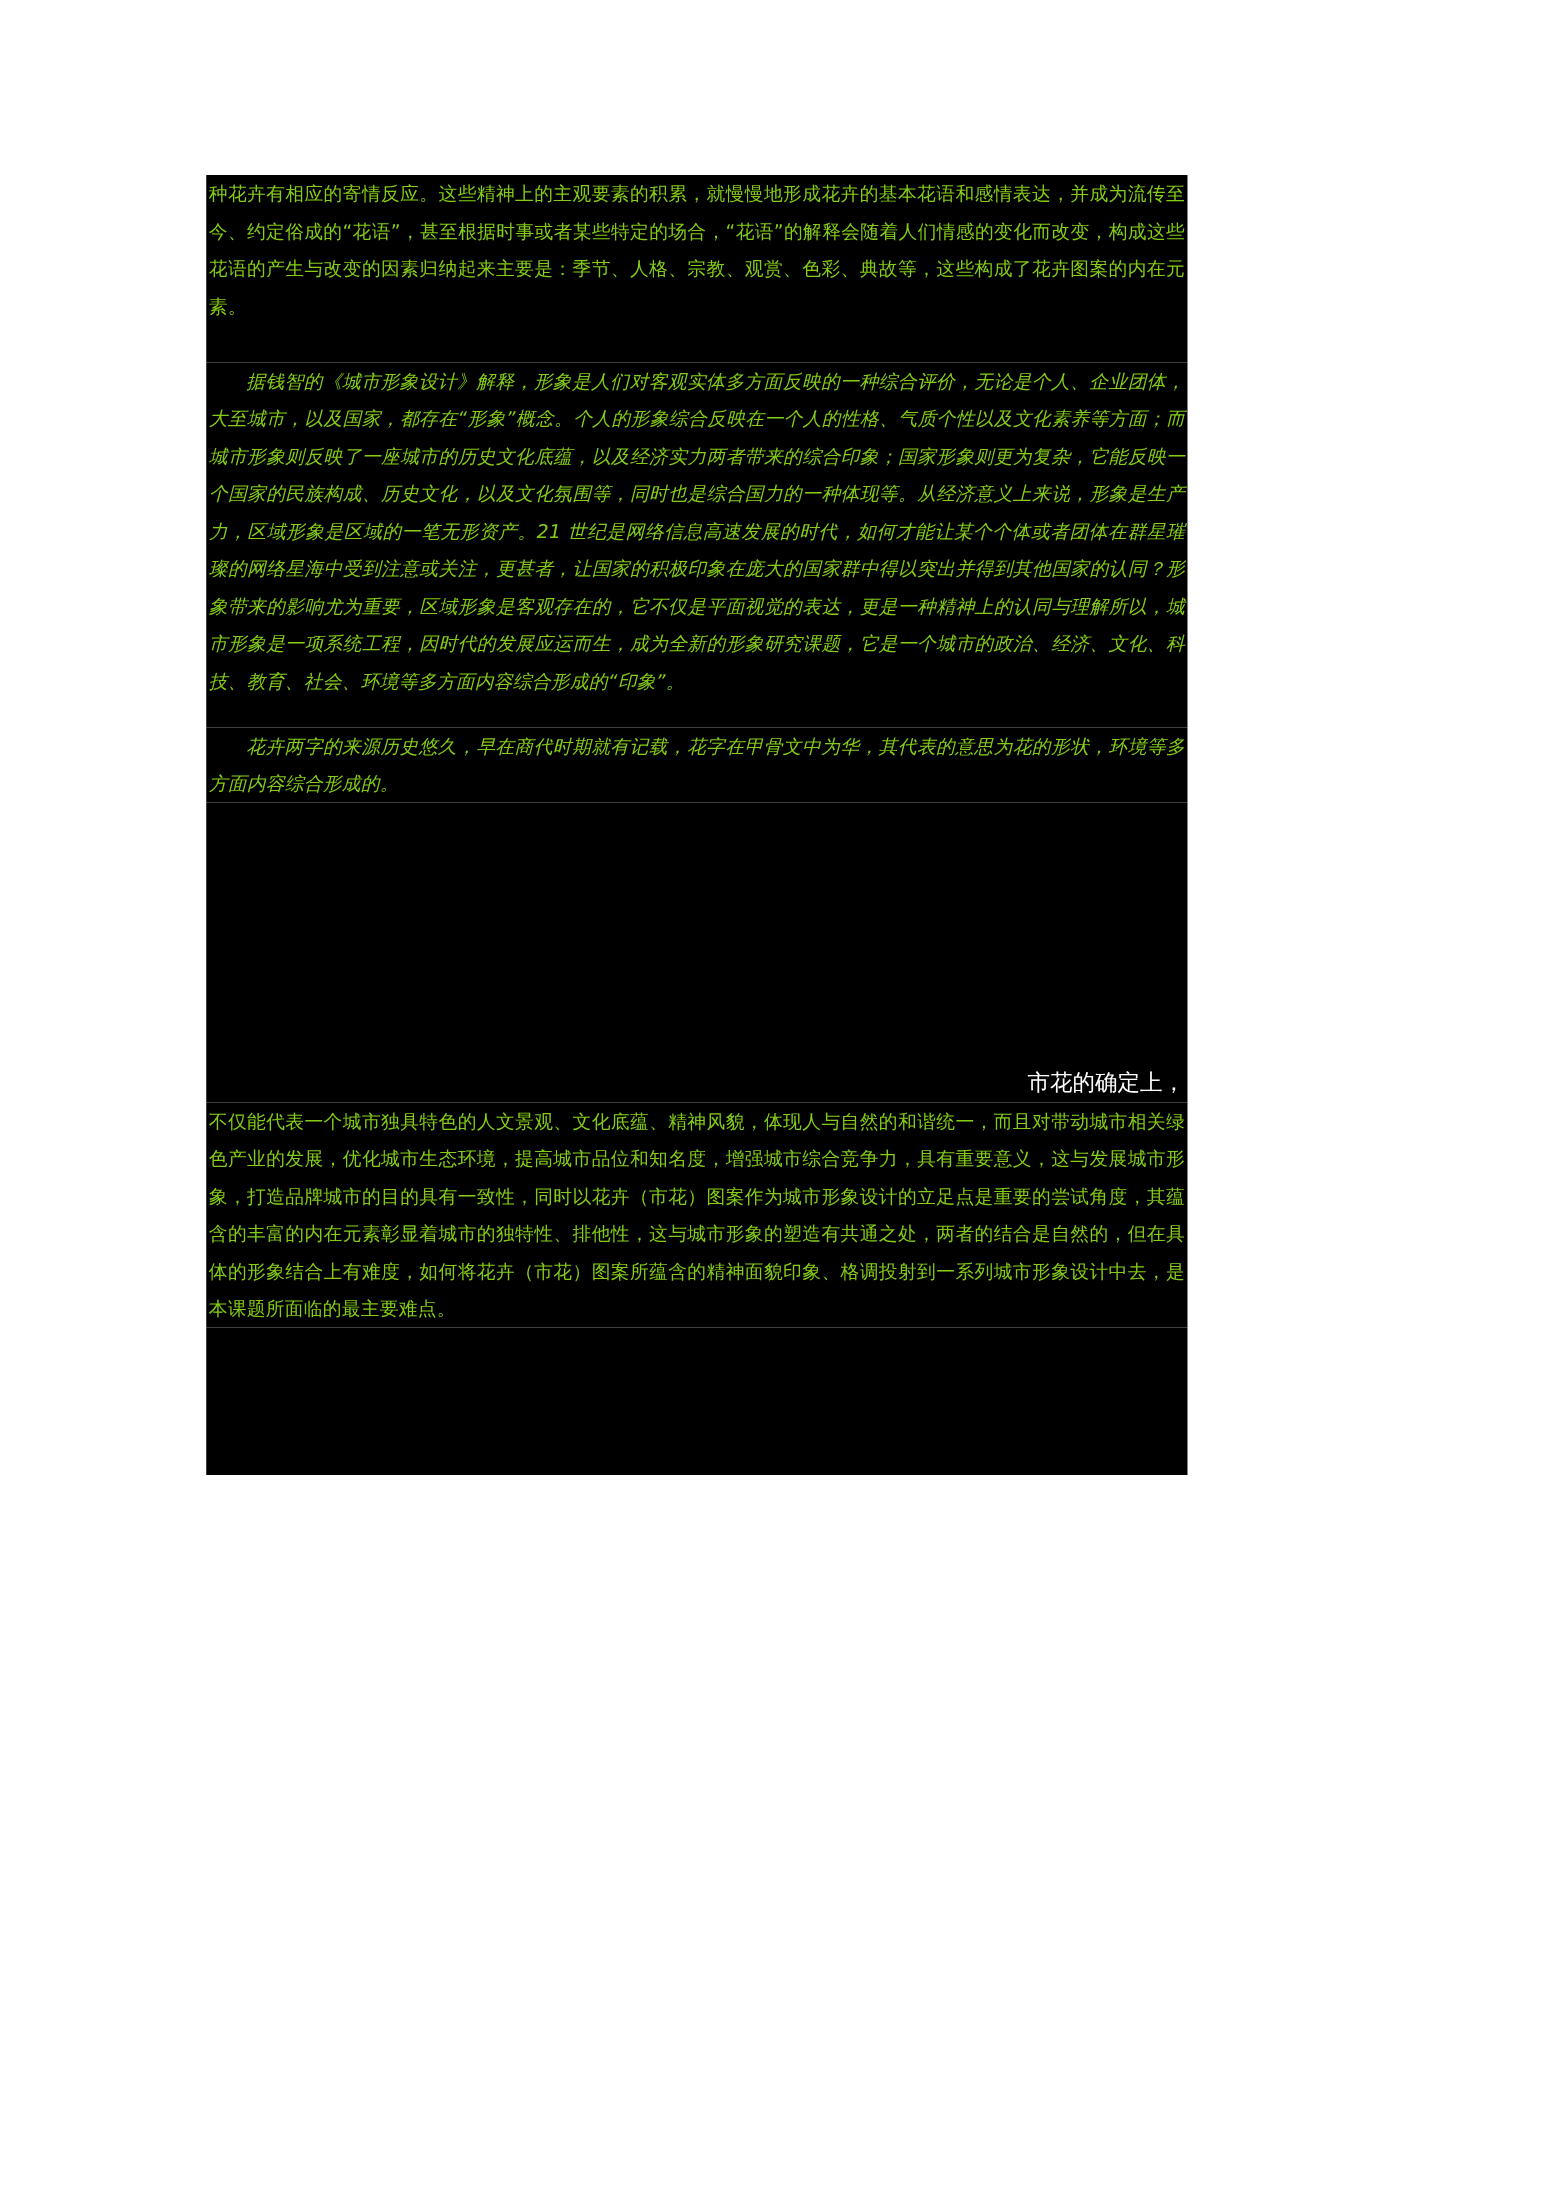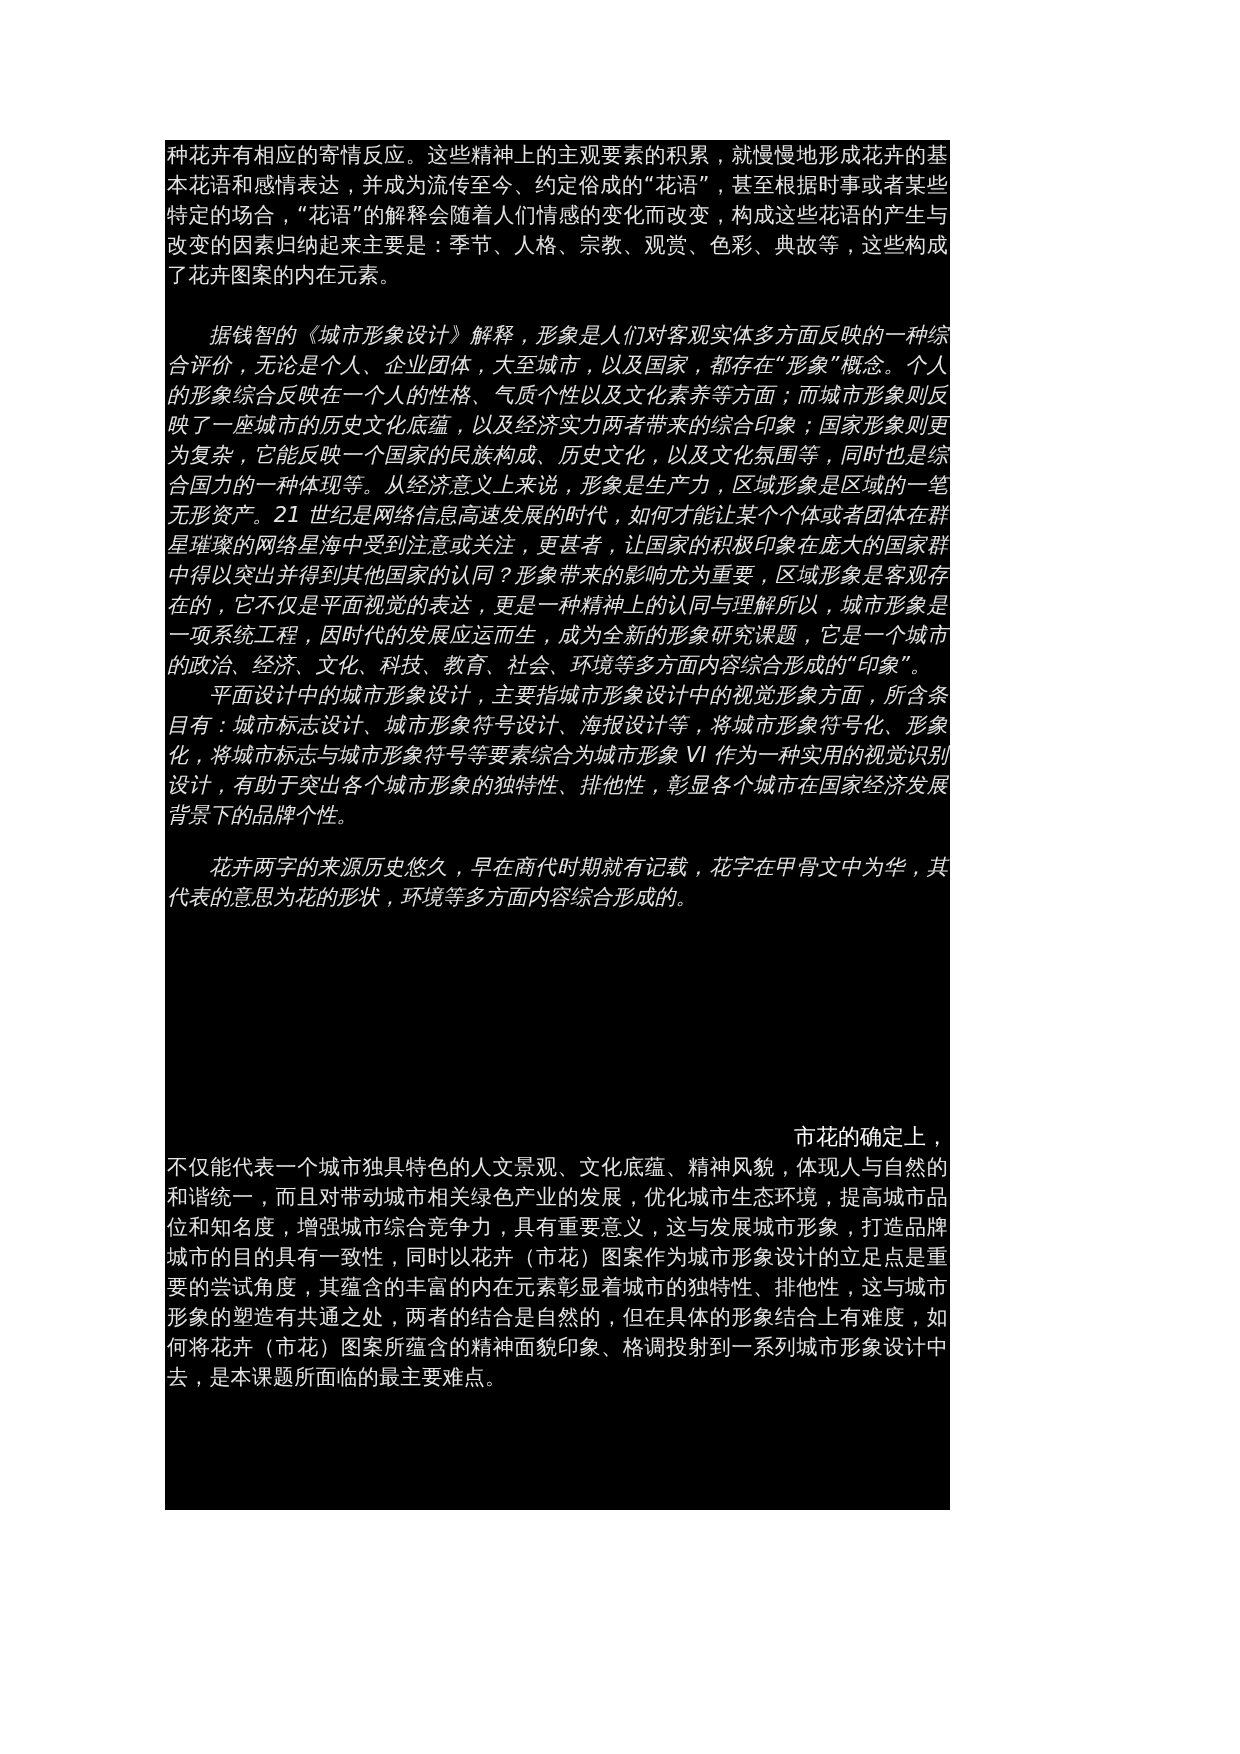--- a/index.html
+++ b/index.html
@@ -17,22 +17,22 @@
   }
   
   .content {
     position: absolute;
     left: 165px;
     top: 140px;
     width: 785px;
   }
   .blk {
     background: #000000;
-    color: #e5e5e5;
-    font-size: 21px;
+    color: #84cc16;
+    font-size: 15px;
     line-height: 30px;
     letter-spacing: 0.2px;
     text-align: justify;
     text-justify: inter-ideograph;
     padding: 0;
   }
   .blk p {
     margin: 0;
     padding: 0 2px;
   }
@@ -43,21 +43,21 @@
   .spacer {
     background: #000000;
     width: 100%;
   }
   .h22 { height: 22px; }
   .h30 { height: 30px; }
   .h210 { height: 210px; }
   .right-frag {
     background: #000000;
     color: #ffffff;
-    font-size: 22px;
+    font-size: 18px;
     line-height: 30px;
     text-align: right;
     padding-right: 2px;
   }
   .tail {
     background: #000000;
     width: 100%;
     height: 118px;
   }
 </style>
@@ -70,23 +70,20 @@
     <div class="blk">
       <p>种花卉有相应的寄情反应。这些精神上的主观要素的积累，就慢慢地形成花卉的基本花语和感情表达，并成为流传至今、约定俗成的“花语”，甚至根据时事或者某些特定的场合，“花语”的解释会随着人们情感的变化而改变，构成这些花语的产生与改变的因素归纳起来主要是：季节、人格、宗教、观赏、色彩、典故等，这些构成了花卉图案的内在元素。</p>
     </div>
 
     <div class="spacer h30"></div>
 
     <div class="blk">
       <p class="indent">据钱智的《城市形象设计》解释，形象是人们对客观实体多方面反映的一种综合评价，无论是个人、企业团体，大至城市，以及国家，都存在“形象”概念。个人的形象综合反映在一个人的性格、气质个性以及文化素养等方面；而城市形象则反映了一座城市的历史文化底蕴，以及经济实力两者带来的综合印象；国家形象则更为复杂，它能反映一个国家的民族构成、历史文化，以及文化氛围等，同时也是综合国力的一种体现等。从经济意义上来说，形象是生产力，区域形象是区域的一笔无形资产。21 世纪是网络信息高速发展的时代，如何才能让某个个体或者团体在群星璀璨的网络星海中受到注意或关注，更甚者，让国家的积极印象在庞大的国家群中得以突出并得到其他国家的认同？形象带来的影响尤为重要，区域形象是客观存在的，它不仅是平面视觉的表达，更是一种精神上的认同与理解所以，城市形象是一项系统工程，因时代的发展应运而生，成为全新的形象研究课题，它是一个城市的政治、经济、文化、科技、教育、社会、环境等多方面内容综合形成的“印象”。</p>
     </div>
 
-    <div class="blk">
-      <p class="indent">平面设计中的城市形象设计，主要指城市形象设计中的视觉形象方面，所含条目有：城市标志设计、城市形象符号设计、海报设计等，将城市形象符号化、形象化，将城市标志与城市形象符号等要素综合为城市形象 VI 作为一种实用的视觉识别设计，有助于突出各个城市形象的独特性、排他性，彰显各个城市在国家经济发展背景下的品牌个性。</p>
-    </div>
 
     <div class="spacer h22"></div>
 
     <div class="blk">
       <p class="indent">花卉两字的来源历史悠久，早在商代时期就有记载，花字在甲骨文中为华，其代表的意思为花的形状，环境等多方面内容综合形成的。</p>
     </div>
 
     <div class="spacer h210"></div>
 
     <div class="right-frag">市花的确定上，</div>

